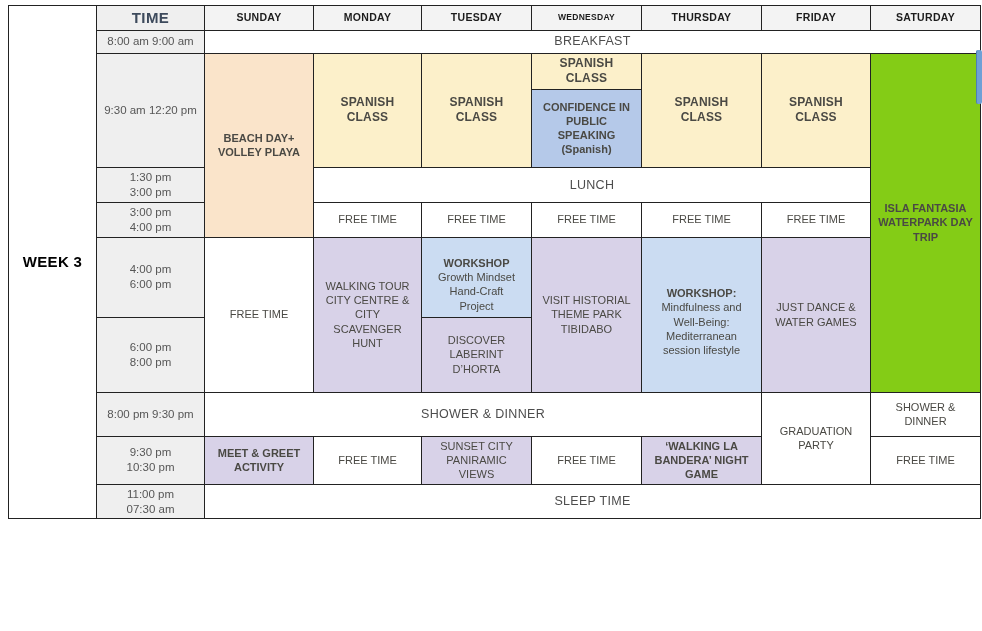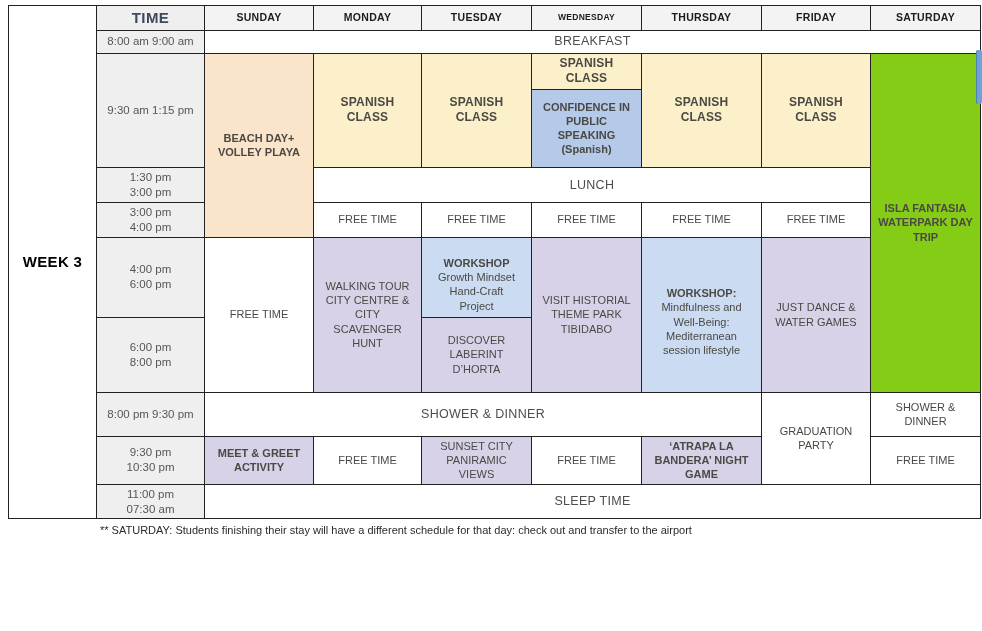--- a/index.html
+++ b/index.html
@@ -86,21 +86,21 @@
       <td class="day-hdr" style="background-color: rgb(243, 243, 243);">FRIDAY</td>
       <td class="day-hdr" style="background-color: rgb(243, 243, 243);">SATURDAY</td>
     </tr>
 
     <tr>
       <td class="time-slot" style="height: 23px; background-color: rgb(239, 239, 239);">8:00 am 9:00 am</td>
       <td class="meal white-bg" colspan="7">BREAKFAST</td>
     </tr>
 
     <tr>
-      <td class="time-slot" rowspan="2" style="height: 35px; background-color: rgb(239, 239, 239);">9:30 am 1:15 pm</td>
+      <td class="time-slot" rowspan="2" style="height: 35px; background-color: rgb(239, 239, 239);">9:30 am 12:20 pm</td>
       <td class="act b" rowspan="4" style="background-color: rgb(250, 228, 202);">BEACH DAY+
 VOLLEY PLAYA</td>
       <td class="spanish" rowspan="2" style="background-color: rgb(252, 240, 202);">SPANISH
 CLASS</td>
       <td class="spanish" rowspan="2" style="background-color: rgb(252, 240, 202);">SPANISH
 CLASS</td>
       <td class="spanish" style="background-color: rgb(252, 240, 202);">SPANISH
 CLASS</td>
       <td class="spanish" rowspan="2" style="background-color: rgb(252, 240, 202);">SPANISH
 CLASS</td>
@@ -181,32 +181,31 @@
     <tr>
       <td class="time-slot" style="height: 48px; background-color: rgb(239, 239, 239);">9:30 pm
 10:30 pm</td>
       <td class="act b" style="background-color: rgb(216, 210, 232);">MEET &amp; GREET
 ACTIVITY</td>
       <td class="act white-bg">FREE TIME</td>
       <td class="act" style="background-color: rgb(216, 210, 232);">SUNSET CITY
 PANIRAMIC
 VIEWS</td>
       <td class="act white-bg">FREE TIME</td>
-      <td class="act b" style="background-color: rgb(216, 210, 232);">‘ATRAPA LA
+      <td class="act b" style="background-color: rgb(216, 210, 232);">‘WALKING LA
 BANDERA’ NIGHT
 GAME</td>
       <td class="act white-bg">FREE TIME</td>
     </tr>
 
     <tr>
       <td class="time-slot" style="height: 30px; background-color: rgb(239, 239, 239);">11:00 pm
 07:30 am</td>
       <td class="meal white-bg" colspan="7">SLEEP TIME</td>
     </tr>
   </tbody>
     </table>
 
   <div class="footnotes">
-    <div>** SATURDAY: Students finishing their stay will have a different schedule for that day: check out and transfer to the airport</div>
   </div>
 
   <div class="scroll-frag" style="background-color: rgb(111, 160, 214);"></div>
 </div>
 
 </body></html>

